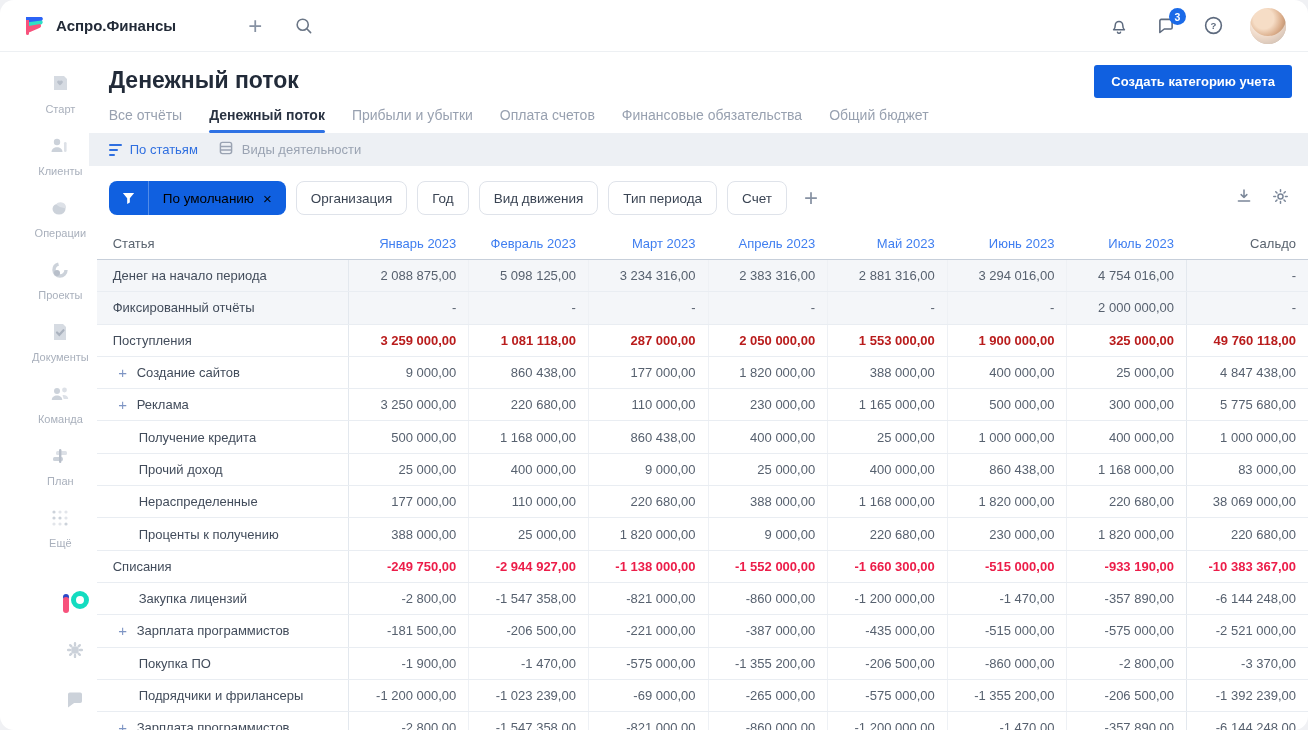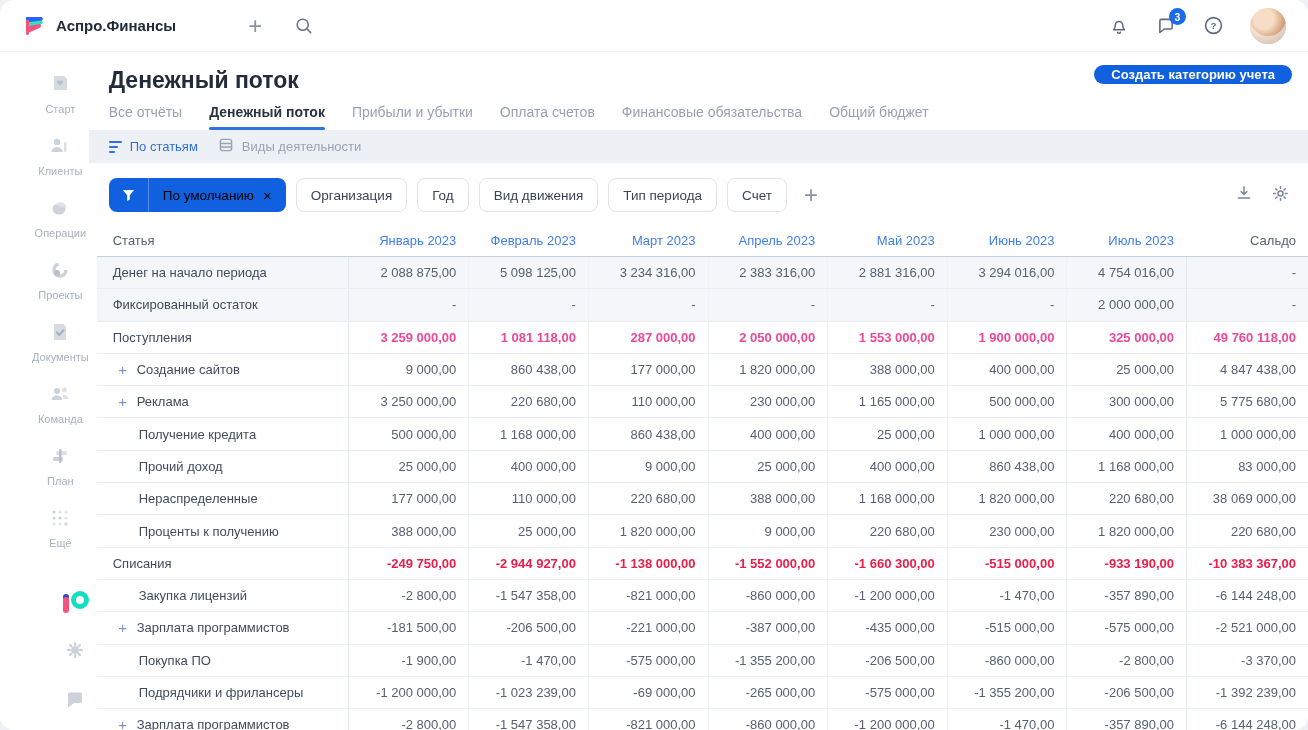--- a/index.html
+++ b/index.html
@@ -26,21 +26,21 @@
   .side-bottom{margin-top:auto;display:flex;flex-direction:column;align-items:center;gap:24px;padding-bottom:16px;}
   .cloud-logo{position:relative;width:28px;height:26px;}
   .cloud-bar{position:absolute;left:2px;top:8px;width:6px;height:16px;border-radius:3px;background:#f7527c;}
   .cloud-dot{position:absolute;left:2px;top:5px;width:6px;height:6px;border-radius:50%;background:#2b49c8;}
   .cloud-ring{position:absolute;left:10px;top:2px;width:8px;height:8px;border:5px solid #14dcc0;border-radius:50%;}
 
   
   .content{flex:1;display:flex;flex-direction:column;min-width:0;}
   .page-head{padding:13px 16px 0 20px;display:flex;align-items:flex-start;justify-content:space-between;}
   .page-title{font-size:23px;line-height:30px;font-weight:700;color:#222b39;}
-  .create-btn{background:#1060e0;color:#fff;border:none;border-radius:12px;height:19px;padding:0 17px;font-size:13px;font-weight:700;font-family:inherit;cursor:pointer;}
+  .create-btn{background:#1060e0;color:#fff;border:none;border-radius:3px;height:33px;padding:0 17px;font-size:13px;font-weight:700;font-family:inherit;cursor:pointer;}
   .tabs{display:flex;gap:27px;padding:9px 0 0 20px;}
   .tab{font-size:14px;color:#98a1b0;padding-bottom:10px;position:relative;cursor:pointer;white-space:nowrap;}
   .tab.active{color:#2a3342;font-weight:700;}
   .tab.active::after{content:"";position:absolute;left:0;right:0;bottom:0;height:3px;border-radius:2px;background:#2f72e4;}
 
   .subbar{background:#edf0f4;height:33px;display:flex;align-items:center;gap:20px;padding-left:20px;flex:0 0 33px;}
   .viewmode{display:flex;align-items:center;gap:8px;font-size:13px;cursor:pointer;}
   .viewmode .vm-label{color:#9aa3b2;}
   .viewmode.active .vm-label{color:#2f6fe0;}
   .bars-icon{display:flex;flex-direction:column;gap:3px;}
@@ -68,21 +68,21 @@
   .trow{height:32.3px;border-bottom:1px solid #e9edf2;}
   .cell{display:flex;align-items:center;min-width:0;}
   .label-cell{padding-left:16px;color:#424c5b;gap:8px;border-right:1px solid #e3e8ee;}
   .label-cell.indent{padding-left:42px;}
   .label-cell.expandable{padding-left:20px;}
   .expand-plus{color:#7e95c4;font-size:15px;line-height:1;width:12px;text-align:center;cursor:pointer;flex:0 0 12px;}
   .cell.num{justify-content:flex-end;padding-right:12px;color:#57616f;}
   .cell.num.msep{border-left:1px solid #eef1f5;}
   .cell.saldo{justify-content:flex-end;padding-right:12px;color:#57616f;border-left:1px solid #e3e8ee;}
   .row-opening{background:#f4f6f9;}
-  .row-income .num,.row-income .saldo{color:#ec4899;font-weight:700;}
+  .row-income .num,.row-income .saldo{color:#b91c1c;font-weight:700;}
   .row-expense .num,.row-expense .saldo{color:#ec1d49;font-weight:700;}
 </style>
 </head>
 <body>
 
 <div class="app">
 
   <div class="topbar">
     <div class="brand">
       <svg class="logo" viewBox="0 0 24 24">
@@ -303,21 +303,21 @@
               <div class="cell num msep">5 098 125,00</div>
               <div class="cell num msep">3 234 316,00</div>
               <div class="cell num msep">2 383 316,00</div>
               <div class="cell num msep">2 881 316,00</div>
               <div class="cell num msep">3 294 016,00</div>
               <div class="cell num msep">4 754 016,00</div>
               <div class="cell saldo">-</div>
             </div>
             <div class="trow row-opening">
               <div class="cell label-cell">
-                <span>Фиксированный остаток</span>
+                <span>Фиксированный отчёты</span>
               </div>
               <div class="cell num">-</div>
               <div class="cell num msep">-</div>
               <div class="cell num msep">-</div>
               <div class="cell num msep">-</div>
               <div class="cell num msep">-</div>
               <div class="cell num msep">-</div>
               <div class="cell num msep">2 000 000,00</div>
               <div class="cell saldo">-</div>
             </div>

